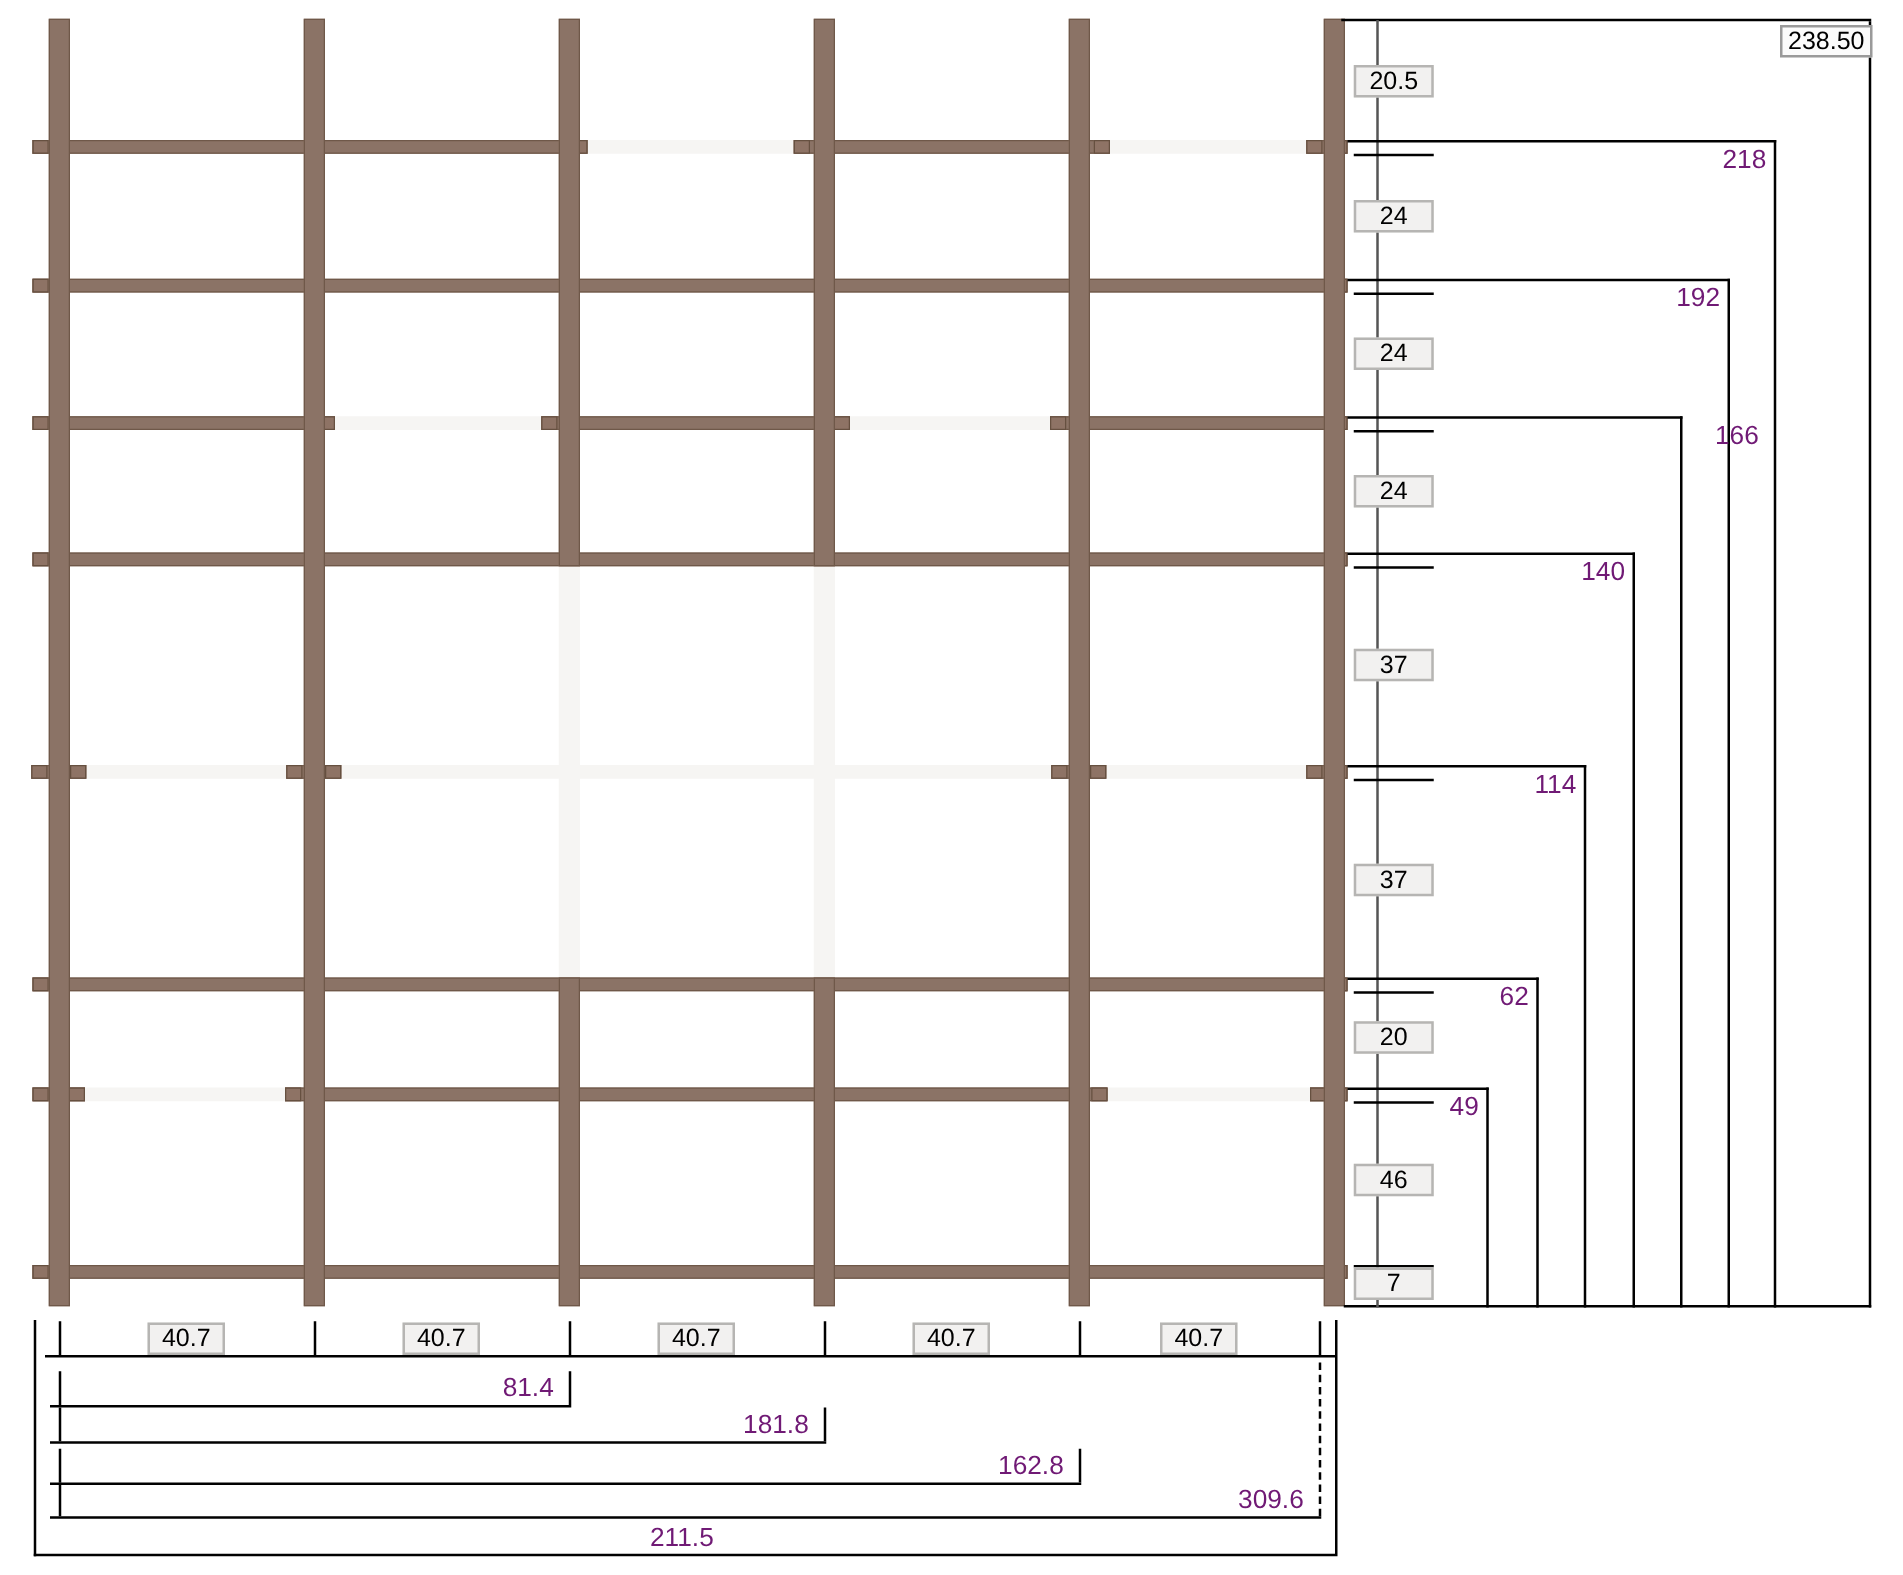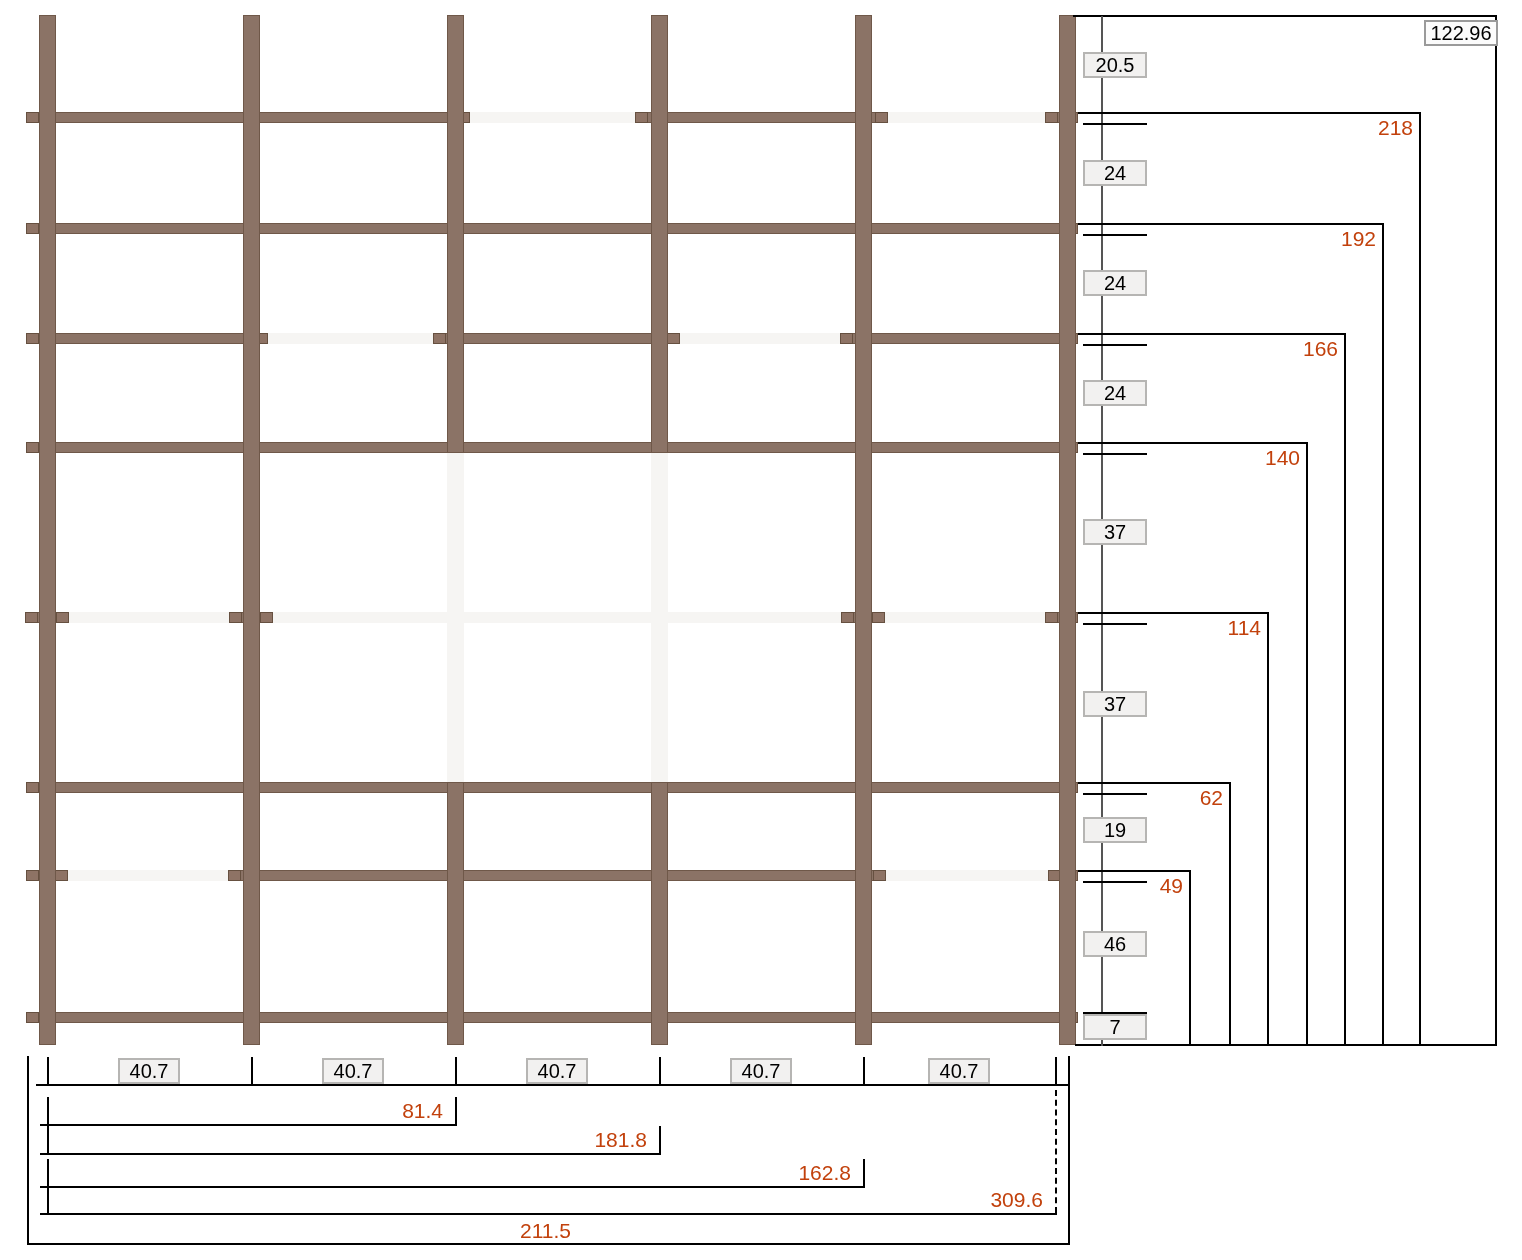--- a/index.html
+++ b/index.html
@@ -13,21 +13,21 @@
   
   .dline{background:#000;}
   .chainline{background:#555;}
   .dtick{background:#000;}
   .dash{border-left:2px dashed #000;width:0;background:none;}
   
   .vbox{background:#f2f1f0;border:2px solid #b6b5b3;color:#000;
         font-size:20px;line-height:22px;text-align:center;}
   .vbox.white{background:#fbfbfb;border-color:#9a9a9a;}
   
-  .dlabel{color:#c2410c;font-size:21px;line-height:23px;white-space:nowrap;}
+  .dlabel{color:#701a75;font-size:21px;line-height:23px;white-space:nowrap;}
   .r{text-align:right;}
 </style>
 </head>
 <body>
 
 <div id="canvas">
   <div id="ghost-layer">
       <div class="abs ghost" style="left: 447px; top: 453px; width: 17px; height: 329px;"></div>
       <div class="abs ghost" style="left: 651px; top: 453px; width: 17px; height: 329px;"></div>
       <div class="abs ghost" style="left: 470px; top: 112px; width: 165px; height: 11px;"></div>
@@ -101,33 +101,33 @@
       <div class="abs beam" style="left: 651px; top: 15px; width: 17px; height: 438px;"></div>
       <div class="abs beam" style="left: 651px; top: 782px; width: 17px; height: 263px;"></div>
       <div class="abs beam" style="left: 855px; top: 15px; width: 17px; height: 1030px;"></div>
       <div class="abs beam" style="left: 1059px; top: 15px; width: 17px; height: 1030px;"></div>
     </div>
   <div id="right-dim">
       <div class="abs dline" style="left: 1073px; top: 15px; width: 424px; height: 2px;"></div>
       <div class="abs dline" style="left: 1075px; top: 1044px; width: 422px; height: 2px;"></div>
       <div class="abs chainline" style="left: 1101px; top: 16px; width: 2px; height: 1030px;"></div>
       <div class="abs dline" style="left: 1495px; top: 17px; width: 2px; height: 1029px;"></div>
-      <div class="abs vbox white" style="left: 1424px; top: 20px; width: 74px; height: 26px;">122.96</div>
+      <div class="abs vbox white" style="left: 1424px; top: 20px; width: 74px; height: 26px;">238.50</div>
       <div class="abs dline" style="left: 1078px; top: 112px; width: 343px; height: 2px;"></div>
       <div class="abs dline" style="left: 1419px; top: 112px; width: 2px; height: 934px;"></div>
       <div class="abs dline" style="left: 1083px; top: 123px; width: 64px; height: 2px;"></div>
       <div class="abs dlabel r" style="left: 1323px; top: 116px; width: 90px;">218</div>
       <div class="abs dline" style="left: 1078px; top: 223px; width: 306px; height: 2px;"></div>
       <div class="abs dline" style="left: 1382px; top: 223px; width: 2px; height: 823px;"></div>
       <div class="abs dline" style="left: 1083px; top: 234px; width: 64px; height: 2px;"></div>
       <div class="abs dlabel r" style="left: 1286px; top: 227px; width: 90px;">192</div>
       <div class="abs dline" style="left: 1078px; top: 333px; width: 268px; height: 2px;"></div>
       <div class="abs dline" style="left: 1344px; top: 333px; width: 2px; height: 713px;"></div>
       <div class="abs dline" style="left: 1083px; top: 344px; width: 64px; height: 2px;"></div>
-      <div class="abs dlabel r" style="left: 1248px; top: 337px; width: 90px;">166</div>
+      <div class="abs dlabel r" style="left: 1317px; top: 337px; width: 90px;">166</div>
       <div class="abs dline" style="left: 1078px; top: 442px; width: 230px; height: 2px;"></div>
       <div class="abs dline" style="left: 1306px; top: 442px; width: 2px; height: 604px;"></div>
       <div class="abs dline" style="left: 1083px; top: 453px; width: 64px; height: 2px;"></div>
       <div class="abs dlabel r" style="left: 1210px; top: 446px; width: 90px;">140</div>
       <div class="abs dline" style="left: 1078px; top: 612px; width: 191px; height: 2px;"></div>
       <div class="abs dline" style="left: 1267px; top: 612px; width: 2px; height: 434px;"></div>
       <div class="abs dline" style="left: 1083px; top: 623px; width: 64px; height: 2px;"></div>
       <div class="abs dlabel r" style="left: 1171px; top: 616px; width: 90px;">114</div>
       <div class="abs dline" style="left: 1078px; top: 782px; width: 153px; height: 2px;"></div>
       <div class="abs dline" style="left: 1229px; top: 782px; width: 2px; height: 264px;"></div>
@@ -137,21 +137,21 @@
       <div class="abs dline" style="left: 1189px; top: 870px; width: 2px; height: 176px;"></div>
       <div class="abs dline" style="left: 1083px; top: 881px; width: 64px; height: 2px;"></div>
       <div class="abs dlabel r" style="left: 1093px; top: 874px; width: 90px;">49</div>
       <div class="abs dline" style="left: 1083px; top: 1012px; width: 64px; height: 2px;"></div>
       <div class="abs vbox" style="left: 1083px; top: 52px; width: 64px; height: 26px;">20.5</div>
       <div class="abs vbox" style="left: 1083px; top: 160px; width: 64px; height: 26px;">24</div>
       <div class="abs vbox" style="left: 1083px; top: 270px; width: 64px; height: 26px;">24</div>
       <div class="abs vbox" style="left: 1083px; top: 380px; width: 64px; height: 26px;">24</div>
       <div class="abs vbox" style="left: 1083px; top: 519px; width: 64px; height: 26px;">37</div>
       <div class="abs vbox" style="left: 1083px; top: 691px; width: 64px; height: 26px;">37</div>
-      <div class="abs vbox" style="left: 1083px; top: 817px; width: 64px; height: 26px;">19</div>
+      <div class="abs vbox" style="left: 1083px; top: 817px; width: 64px; height: 26px;">20</div>
       <div class="abs vbox" style="left: 1083px; top: 931px; width: 64px; height: 26px;">46</div>
       <div class="abs vbox" style="left: 1083px; top: 1014px; width: 64px; height: 26px;">7</div>
     </div>
   <div id="bottom-dim">
       <div class="abs dline" style="left: 27px; top: 1056px; width: 2px; height: 189px;"></div>
       <div class="abs dline" style="left: 1068px; top: 1056px; width: 2px; height: 189px;"></div>
       <div class="abs dline" style="left: 36px; top: 1084px; width: 1032px; height: 2px;"></div>
       <div class="abs dtick" style="left: 47px; top: 1057px; width: 2px; height: 27px;"></div>
       <div class="abs dtick" style="left: 251px; top: 1057px; width: 2px; height: 27px;"></div>
       <div class="abs dtick" style="left: 455px; top: 1057px; width: 2px; height: 27px;"></div>

